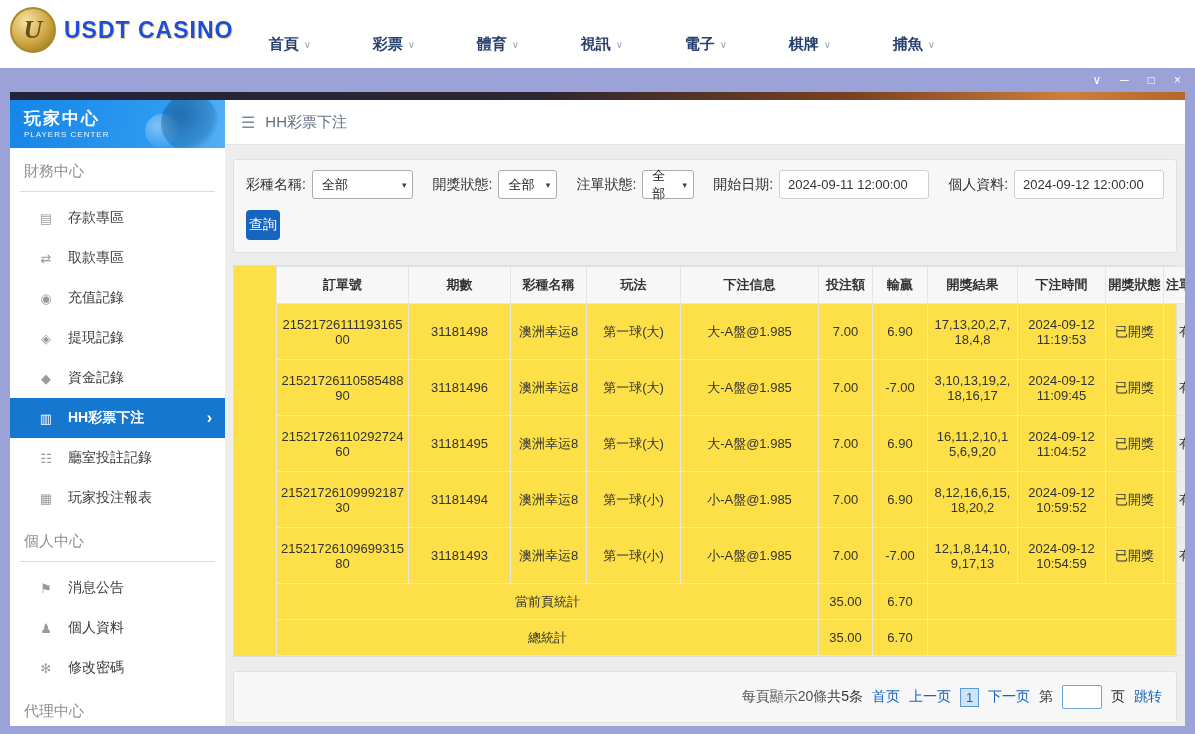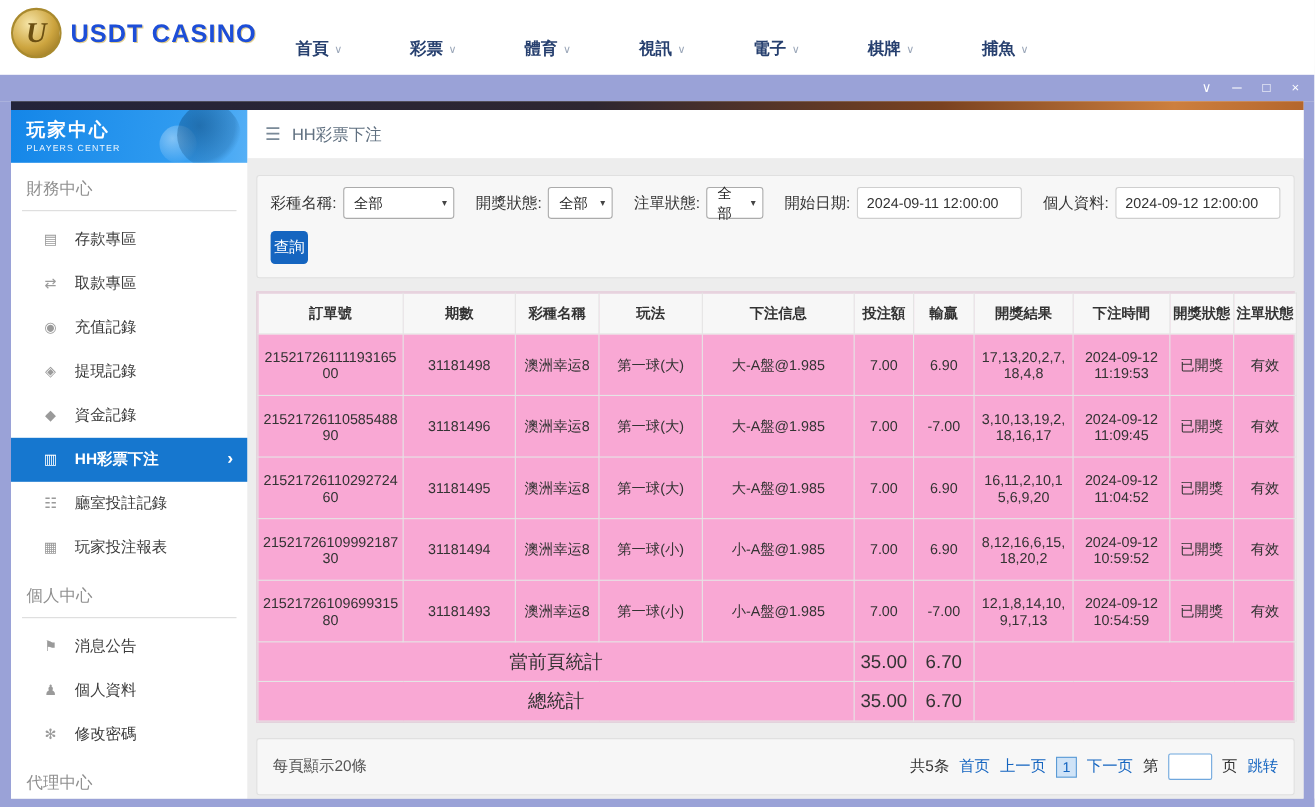--- a/index.html
+++ b/index.html
@@ -66,30 +66,30 @@
     padding:0 6px 0 9px; cursor:pointer; font-size:13px; color:#222; }
   .sel-wide { width:112px; }
   .sel-mid { width:64px; }
   .sel-sm { width:56px; }
   .sarrow { font-size:9px; color:#444; }
   .inp { height:29px; width:150px; border:1px solid #cfcfcf; border-radius:3px; background:#fff;
     padding:0 8px; font-size:13px; color:#333; font-family:inherit; }
   .btn-search { margin-top:11px; width:34px; height:30px; background:#1565c0; color:#fff; border:none;
     border-radius:4px; font-size:14px; cursor:pointer; font-family:inherit; }
 
-  .table-panel { background:#f9a8d4; border:1px solid #dcdcdc; }
+  .table-panel { background:#fde047; border:1px solid #dcdcdc;padding-left:42px; }
   table { width:100%; border-collapse:collapse; table-layout:fixed; }
   th,td { border:1px solid #e5e5e5; text-align:center; color:#333; padding:2px 2px; }
   th { background:#f7f7f7; font-size:13px; font-weight:bold; height:37px; }
   td { font-size:13px; height:56px; }
   td.brk { word-break:break-all; padding:2px 4px; }
-  tr.summary td { height:36px; font-size:17px; }
+  tr.summary td { height:36px; font-size:13px; }
 
   .footer-panel { margin-top:14px; background:#f7f7f7; border:1px solid #e0e0e0; border-radius:3px;
-    height:52px; display:flex; align-items:center; justify-content:space-between; padding:0 14px; }
+    height:52px; display:flex; align-items:center; justify-content:flex-end; padding:0 14px; }
   .page-size { font-size:14px; color:#555; }
   .pagination { display:flex; align-items:center; gap:9px; font-size:14px; color:#333; }
   .plink { color:#1565c0; cursor:pointer; }
   .pcur { min-width:19px; height:19px; padding:0 3px; border:1px solid #5b9bd5; background:#cfe3f7;
     color:#1565c0; font-size:13px; display:flex; align-items:center; justify-content:center; cursor:pointer; }
   .jump-input { width:40px; height:24px; border:1px solid #6fa7dd; background:#fff; border-radius:2px; }
 </style>
 </head>
 <body>
 

